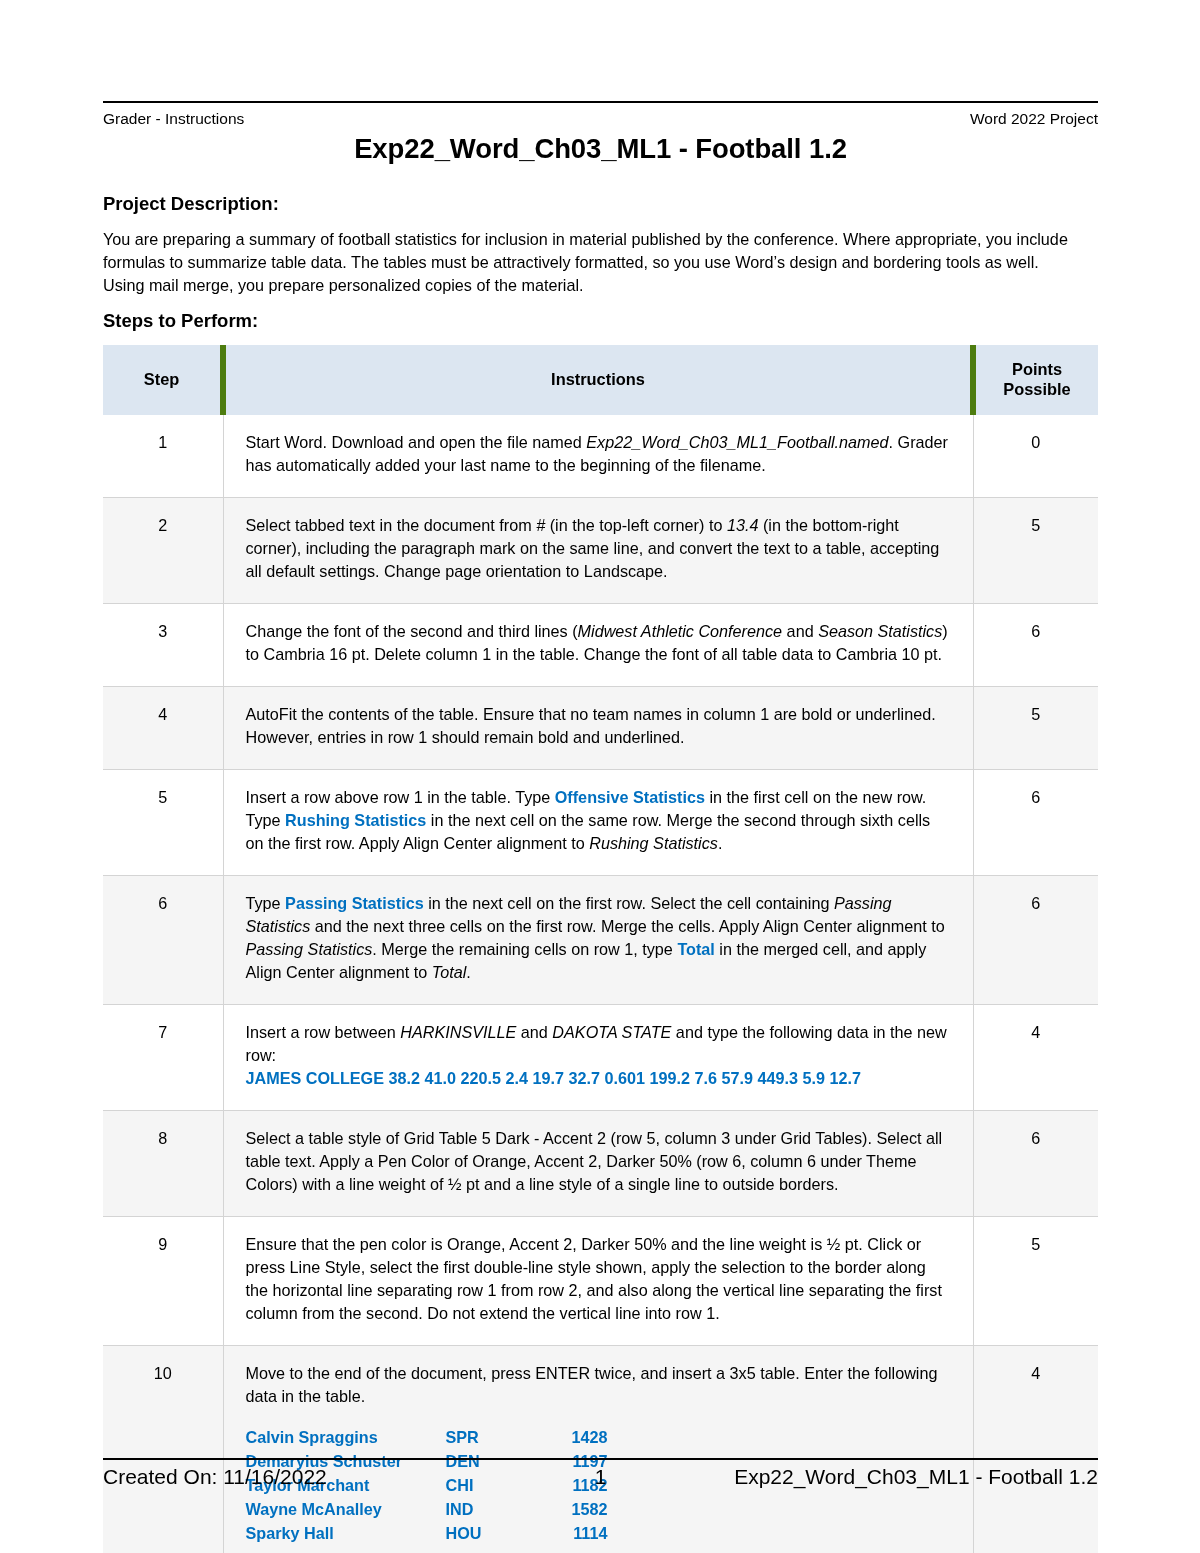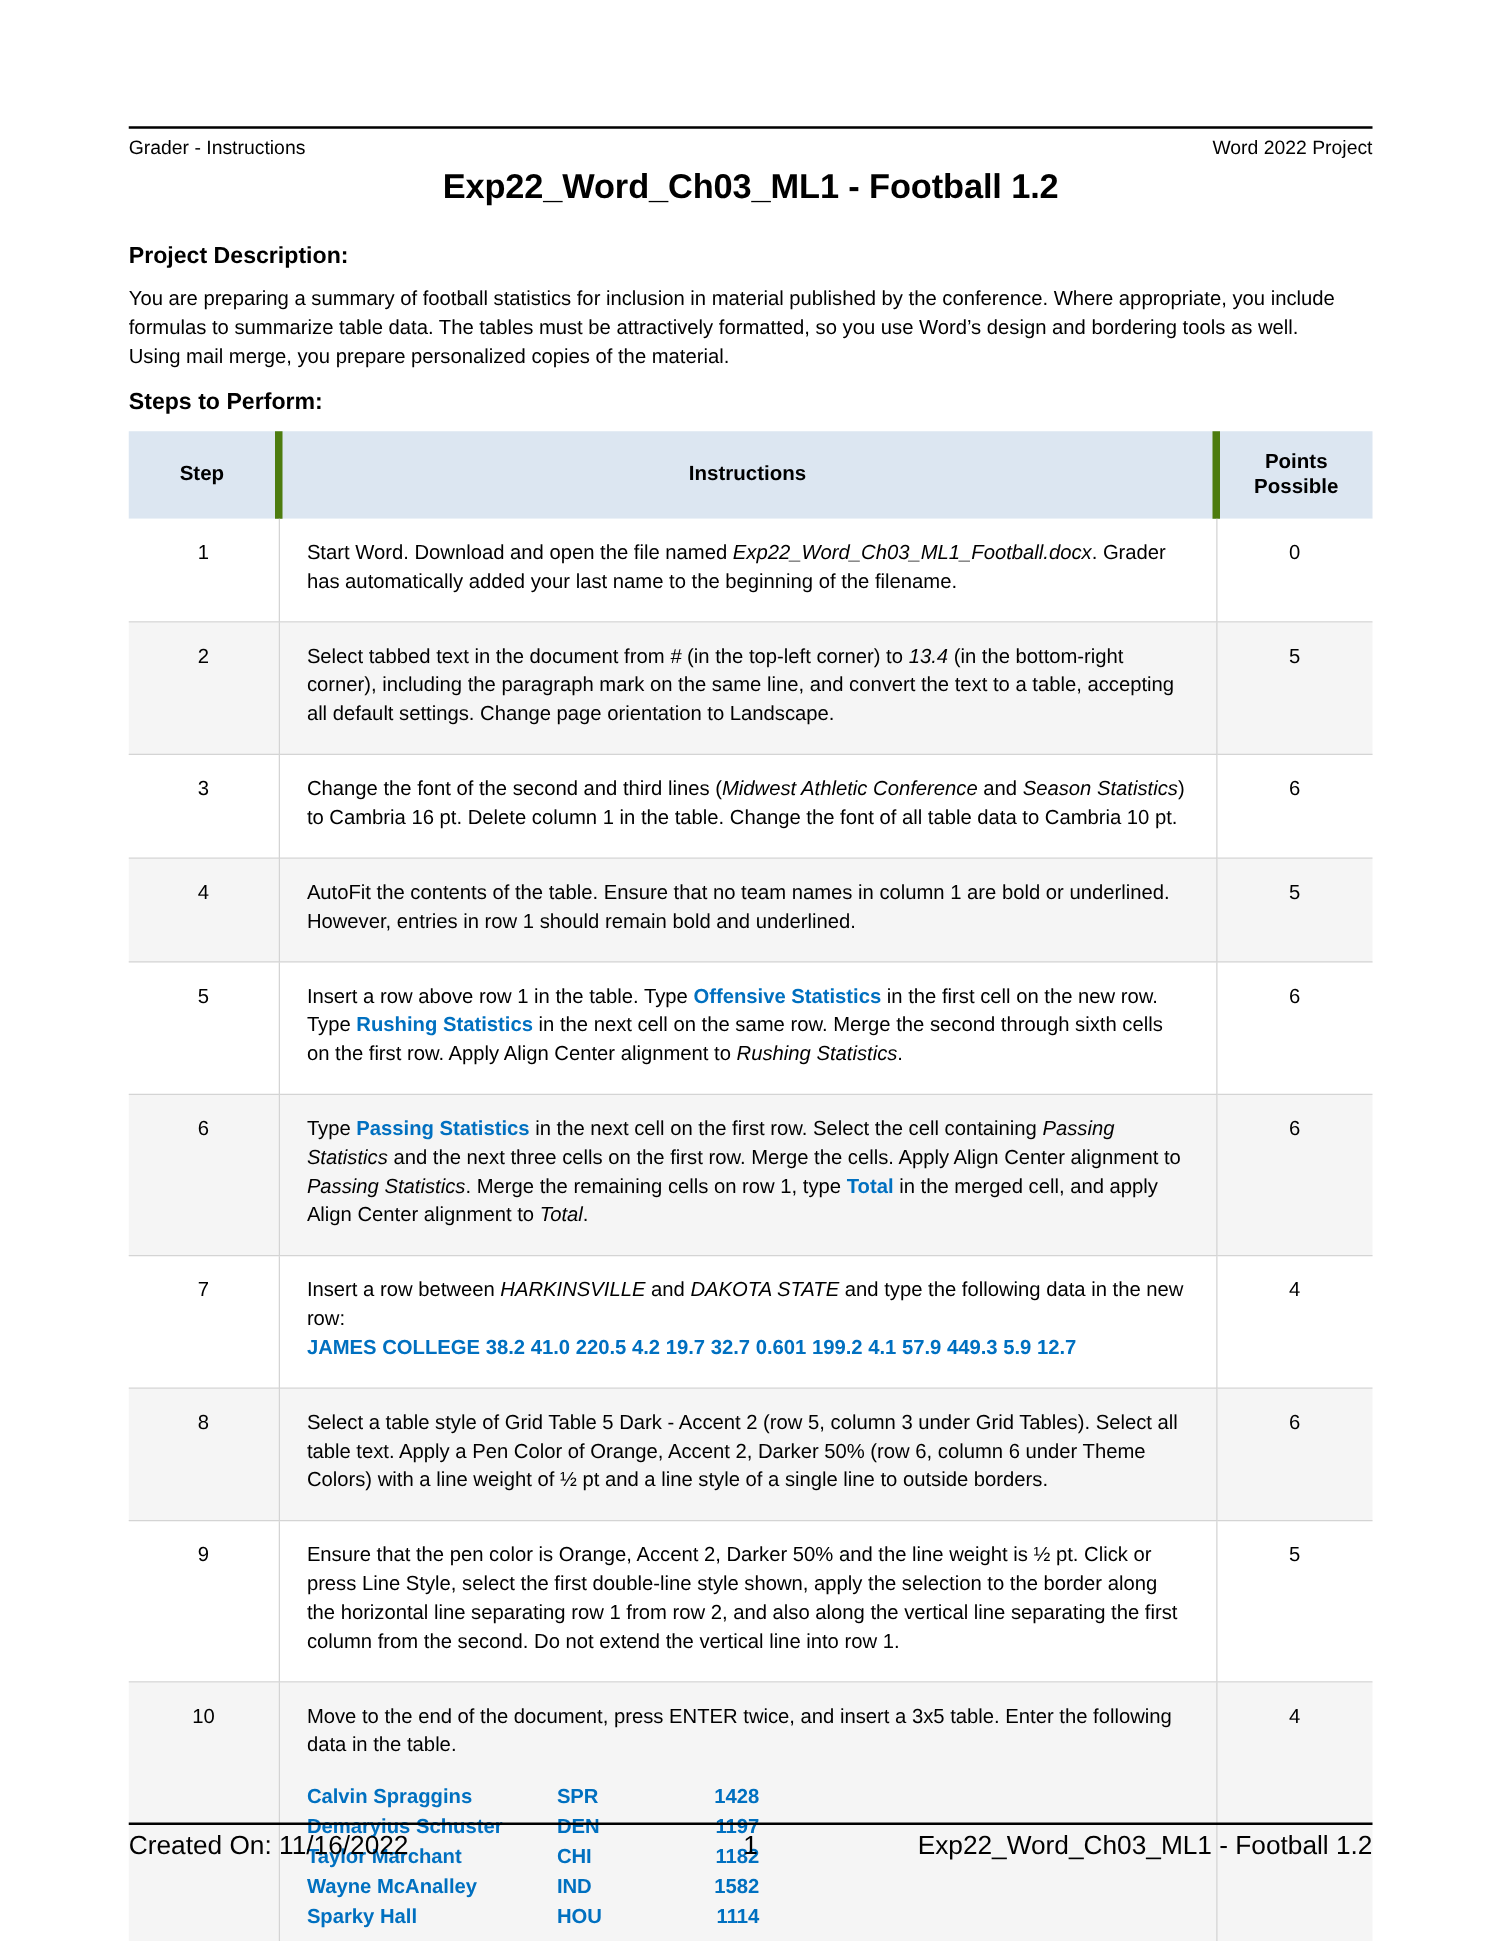--- a/index.html
+++ b/index.html
@@ -214,21 +214,21 @@
         <th>
           <div>Points</div>
           <div>Possible</div>
         </th>
       </tr>
     </thead>
     <tbody id="steps-tbody">
         <tr>
           <td class="cell-step">1</td>
           <td class="cell-instructions">
-            <div><span>Start Word. Download and open the file named </span><span class="ital">Exp22_Word_Ch03_ML1_Football.docx</span><span>. Grader has automatically added your last name to the beginning of the filename.</span></div>
+            <div><span>Start Word. Download and open the file named </span><span class="ital">Exp22_Word_Ch03_ML1_Football.named</span><span>. Grader has automatically added your last name to the beginning of the filename.</span></div>
           </td>
           <td class="cell-points">0</td>
         </tr>
         <tr>
           <td class="cell-step">2</td>
           <td class="cell-instructions">
             <div><span>Select tabbed text in the document from </span><span class="ital">#</span><span> (in the top-left corner) to </span><span class="ital">13.4</span><span> (in the bottom-right corner), including the paragraph mark on the same line, and convert the text to a table, accepting all default settings. Change page orientation to Landscape.</span></div>
           </td>
           <td class="cell-points">5</td>
         </tr>
@@ -257,21 +257,21 @@
           <td class="cell-step">6</td>
           <td class="cell-instructions">
             <div><span>Type </span><span class="blue">Passing Statistics</span><span> in the next cell on the first row. Select the cell containing </span><span class="ital">Passing Statistics</span><span> and the next three cells on the first row. Merge the cells. Apply Align Center alignment to </span><span class="ital">Passing Statistics</span><span>. Merge the remaining cells on row 1, type </span><span class="blue">Total</span><span> in the merged cell, and apply Align Center alignment to </span><span class="ital">Total</span><span>.</span></div>
           </td>
           <td class="cell-points">6</td>
         </tr>
         <tr>
           <td class="cell-step">7</td>
           <td class="cell-instructions">
             <div><span>Insert a row between </span><span class="ital">HARKINSVILLE</span><span> and </span><span class="ital">DAKOTA STATE</span><span> and type the following data in the new row:</span></div>
-            <div class="data-block">JAMES COLLEGE   38.2   41.0   220.5   4.2   19.7   32.7   0.601   199.2   4.1   57.9   449.3   5.9   12.7</div>
+            <div class="data-block">JAMES COLLEGE   38.2   41.0   220.5   2.4   19.7   32.7   0.601   199.2   7.6   57.9   449.3   5.9   12.7</div>
           </td>
           <td class="cell-points">4</td>
         </tr>
         <tr>
           <td class="cell-step">8</td>
           <td class="cell-instructions">
             <div><span>Select a table style of Grid Table 5 Dark - Accent 2 (row 5, column 3 under Grid Tables). Select all table text. Apply a Pen Color of Orange, Accent 2, Darker 50% (row 6, column 6 under Theme Colors) with a line weight of ½ pt and a line style of a single line to outside borders.</span></div>
           </td>
           <td class="cell-points">6</td>
         </tr>

